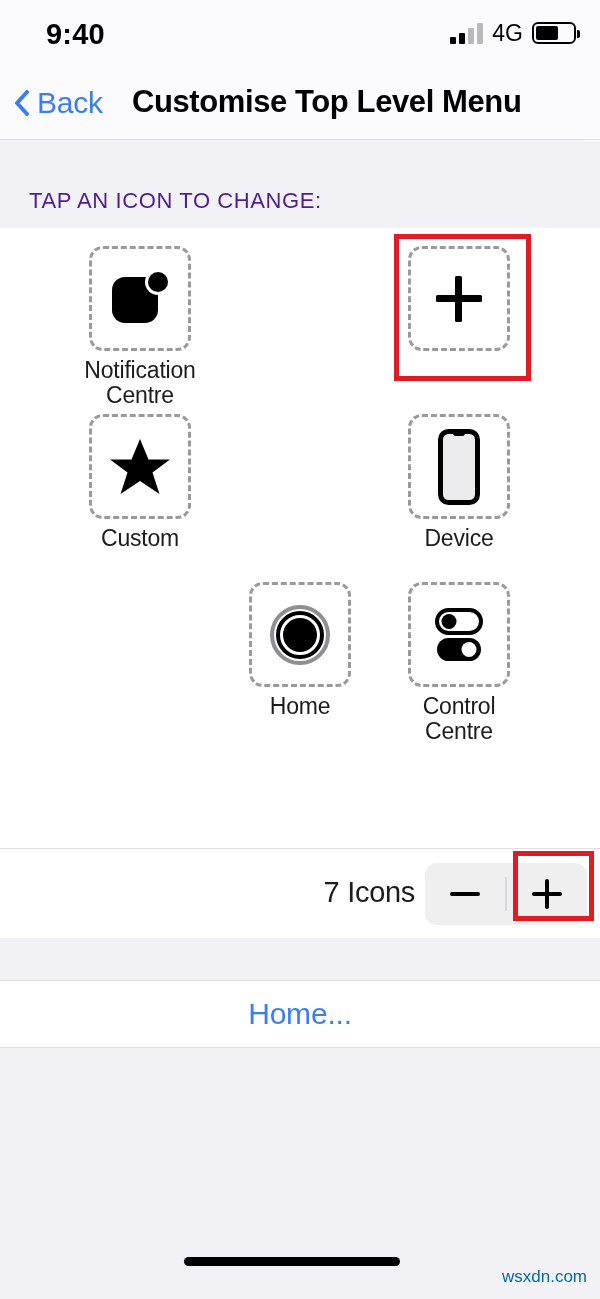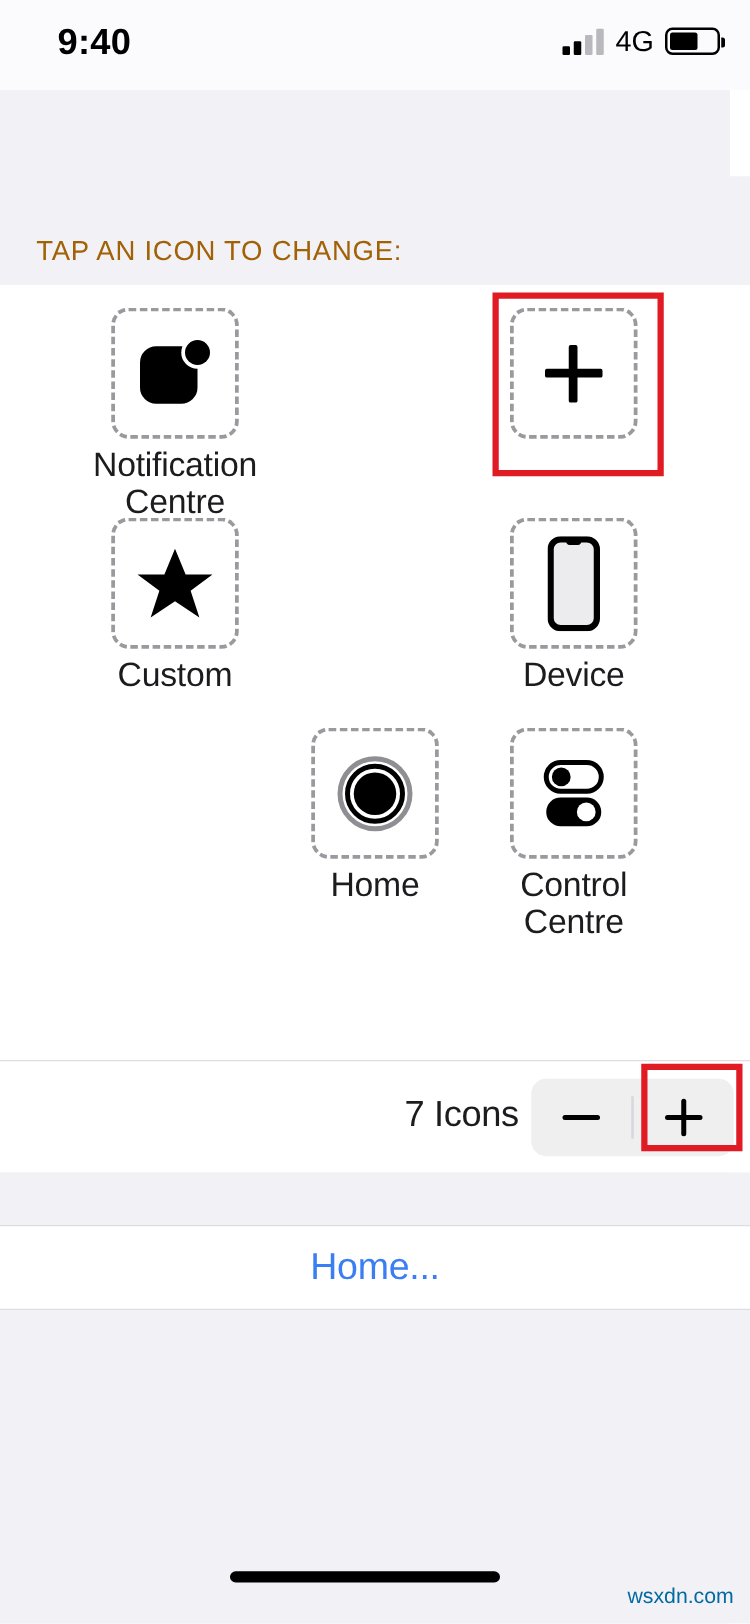--- a/index.html
+++ b/index.html
@@ -68,21 +68,21 @@
   }
 
   
   .section-header {
     position: absolute; top: 141px; left: 0;
     width: 600px; height: 87px;
     background: #f2f1f6;
   }
   .section-header span {
     position: absolute; left: 29px; bottom: 14px;
-    font-size: 22px; color: #a16207; letter-spacing: 0.6px; margin-top: 46px;
+    font-size: 22px; color: #4c1d95; letter-spacing: 0.6px; margin-top: 46px;
   }
 
   
   .grid-panel {
     position: absolute; top: 228px; left: 0;
     width: 600px; height: 620px;
     background: #ffffff;
   }
   .cell {
     position: absolute;
@@ -99,21 +99,21 @@
   .iconbox {
     width: 102px; height: 105px;
     margin: 0 auto;
     border: 3px dashed #9a9a9e;
     border-radius: 14px;
     display: flex; align-items: center; justify-content: center;
     background: #fff;
   }
   .cell-label {
     margin-top: 7px;
-    font-size: 27px; color: #1c1c1e;
+    font-size: 23px; color: #1c1c1e;
     line-height: 1.08;
     letter-spacing: -0.2px;
   }
 
   
   .highlight {
     position: absolute;
     border: 5px solid #e01b24;
     background: transparent;
     pointer-events: none;
@@ -194,20 +194,29 @@
           <i class="b4"></i>
       </div>
       <div class="net-label">4G</div>
       <div class="battery">
         <div class="fill"></div>
           <div class="cap"></div>
       </div>
     </div>
   </div>
 
+  <div class="navbar">
+    <div class="back-btn">
+      <svg class="chev" viewBox="0 0 16 26">
+        <polyline points="13,2 3,13 13,24" fill="none" stroke="#3b7ef3" stroke-width="4" stroke-linecap="round" stroke-linejoin="round"></polyline>
+      </svg>
+      <span class="back-label">Back</span>
+    </div>
+    <div class="nav-title">Customise Top Level Menu</div>
+  </div>
 
   <div class="section-header">
     <span>TAP AN ICON TO CHANGE:</span>
   </div>
 
   <div class="grid-panel">
 
     <div class="cell c0 r0">
       <div class="iconbox">
         <svg width="64" height="64" viewBox="0 0 64 64">

